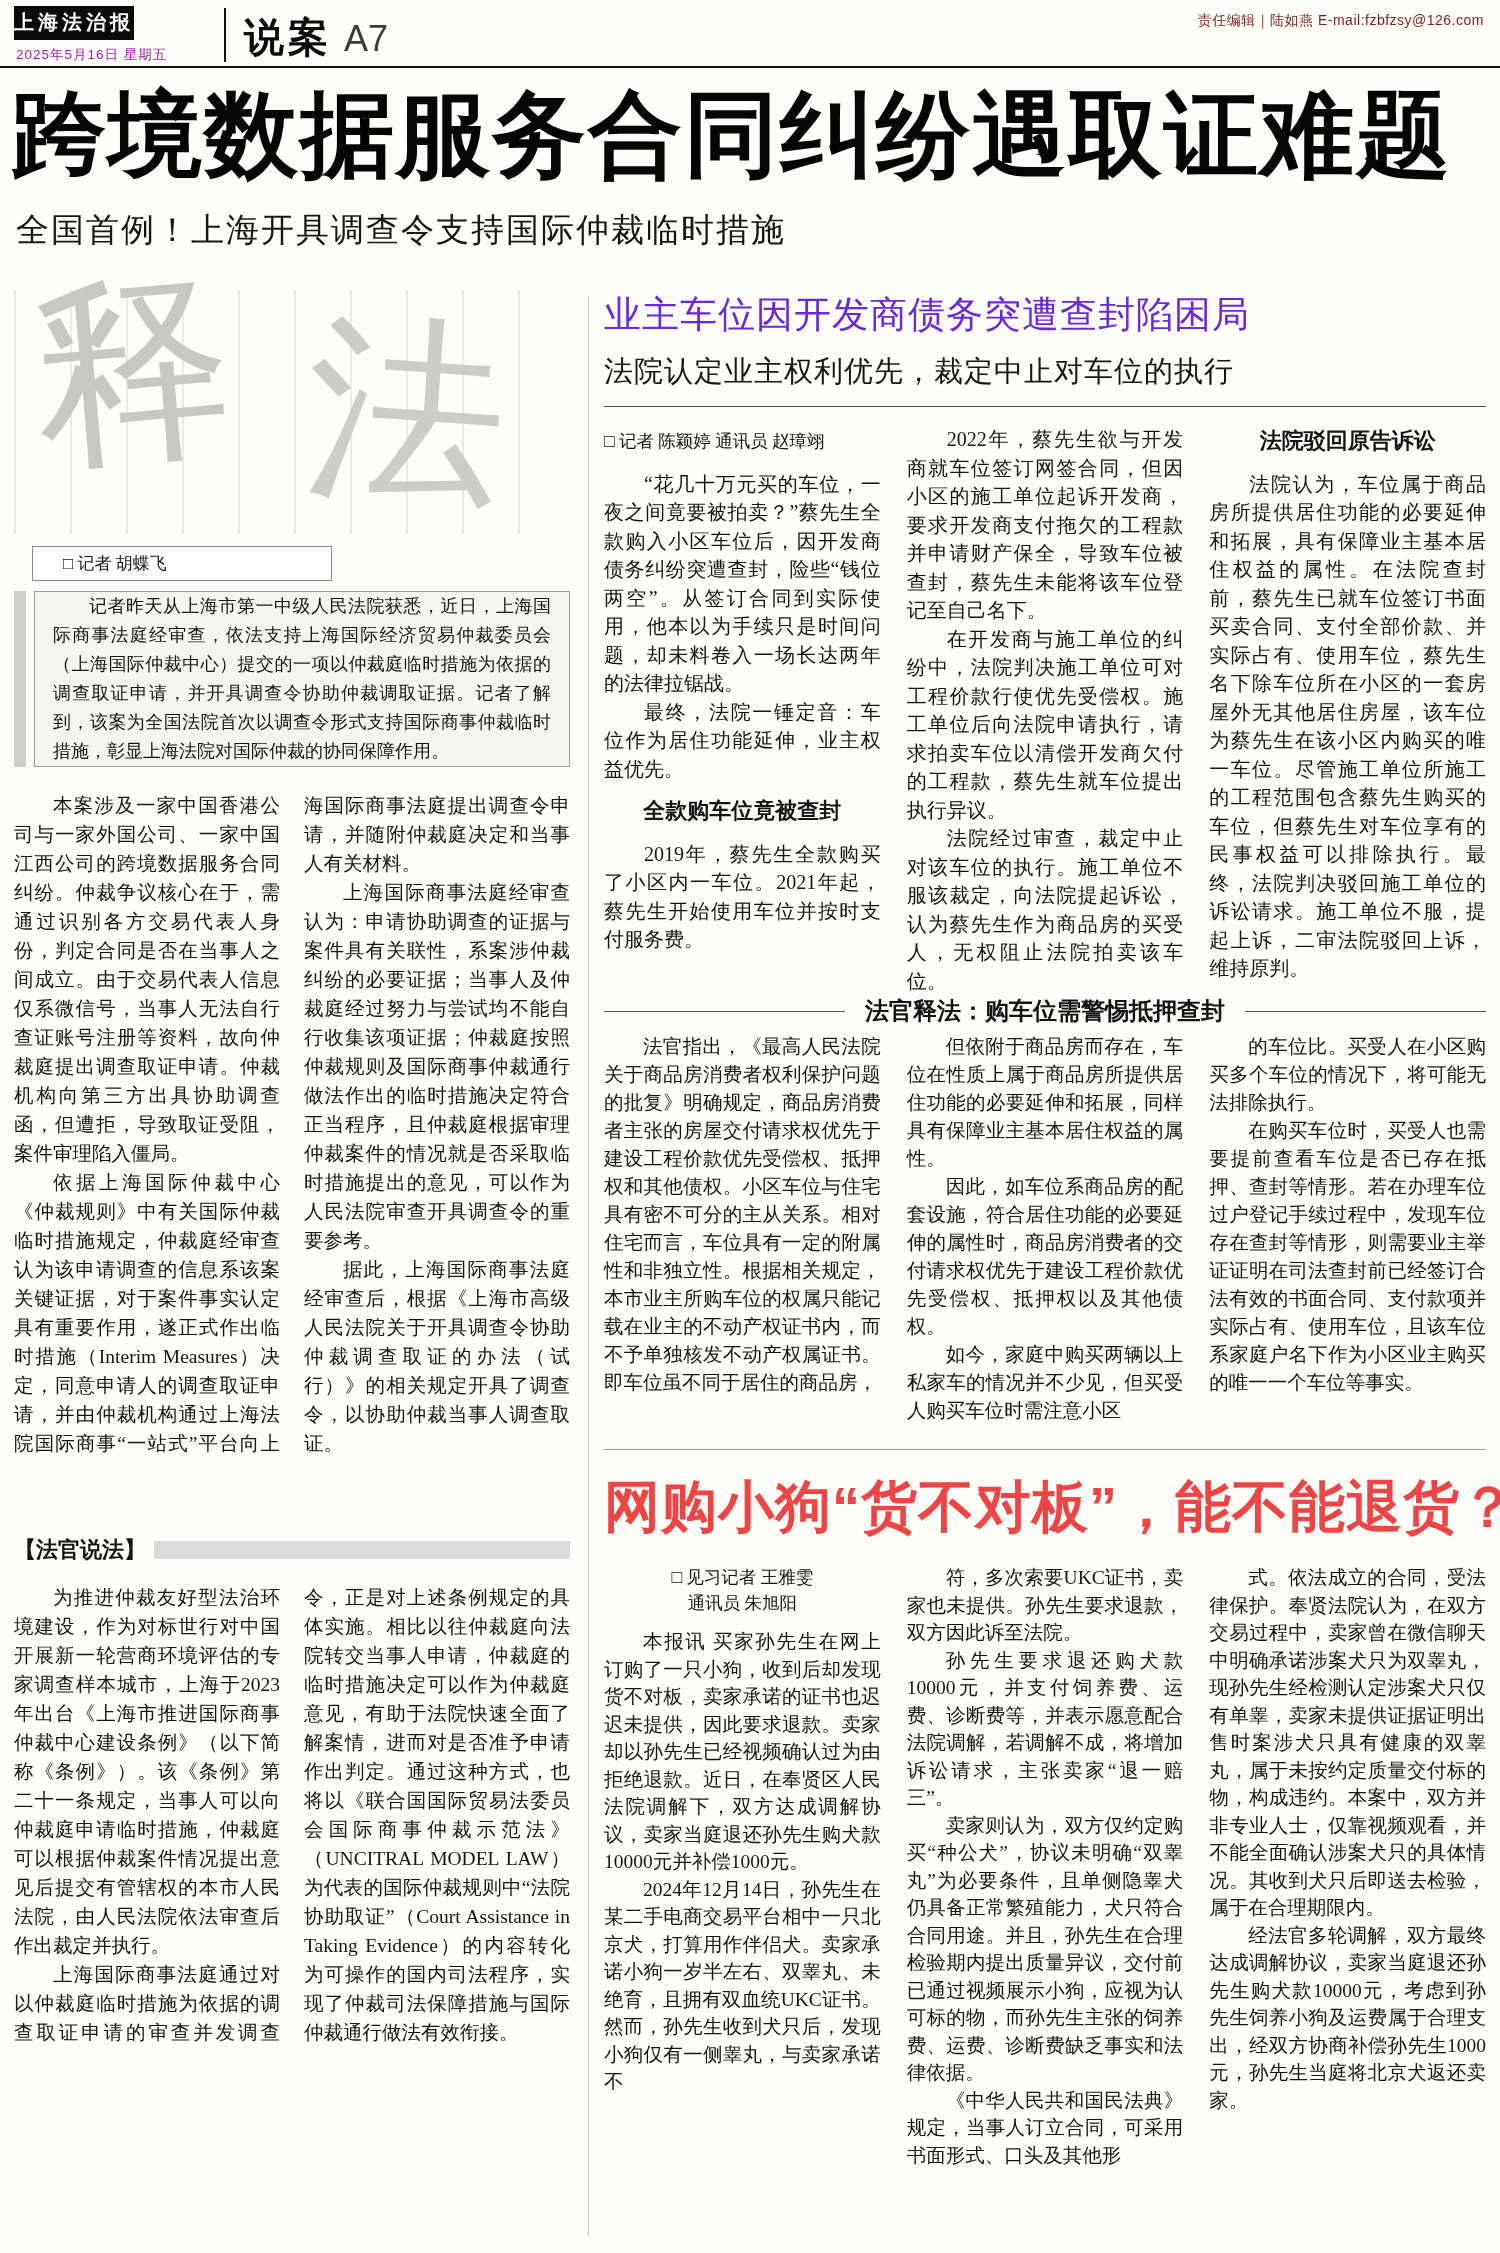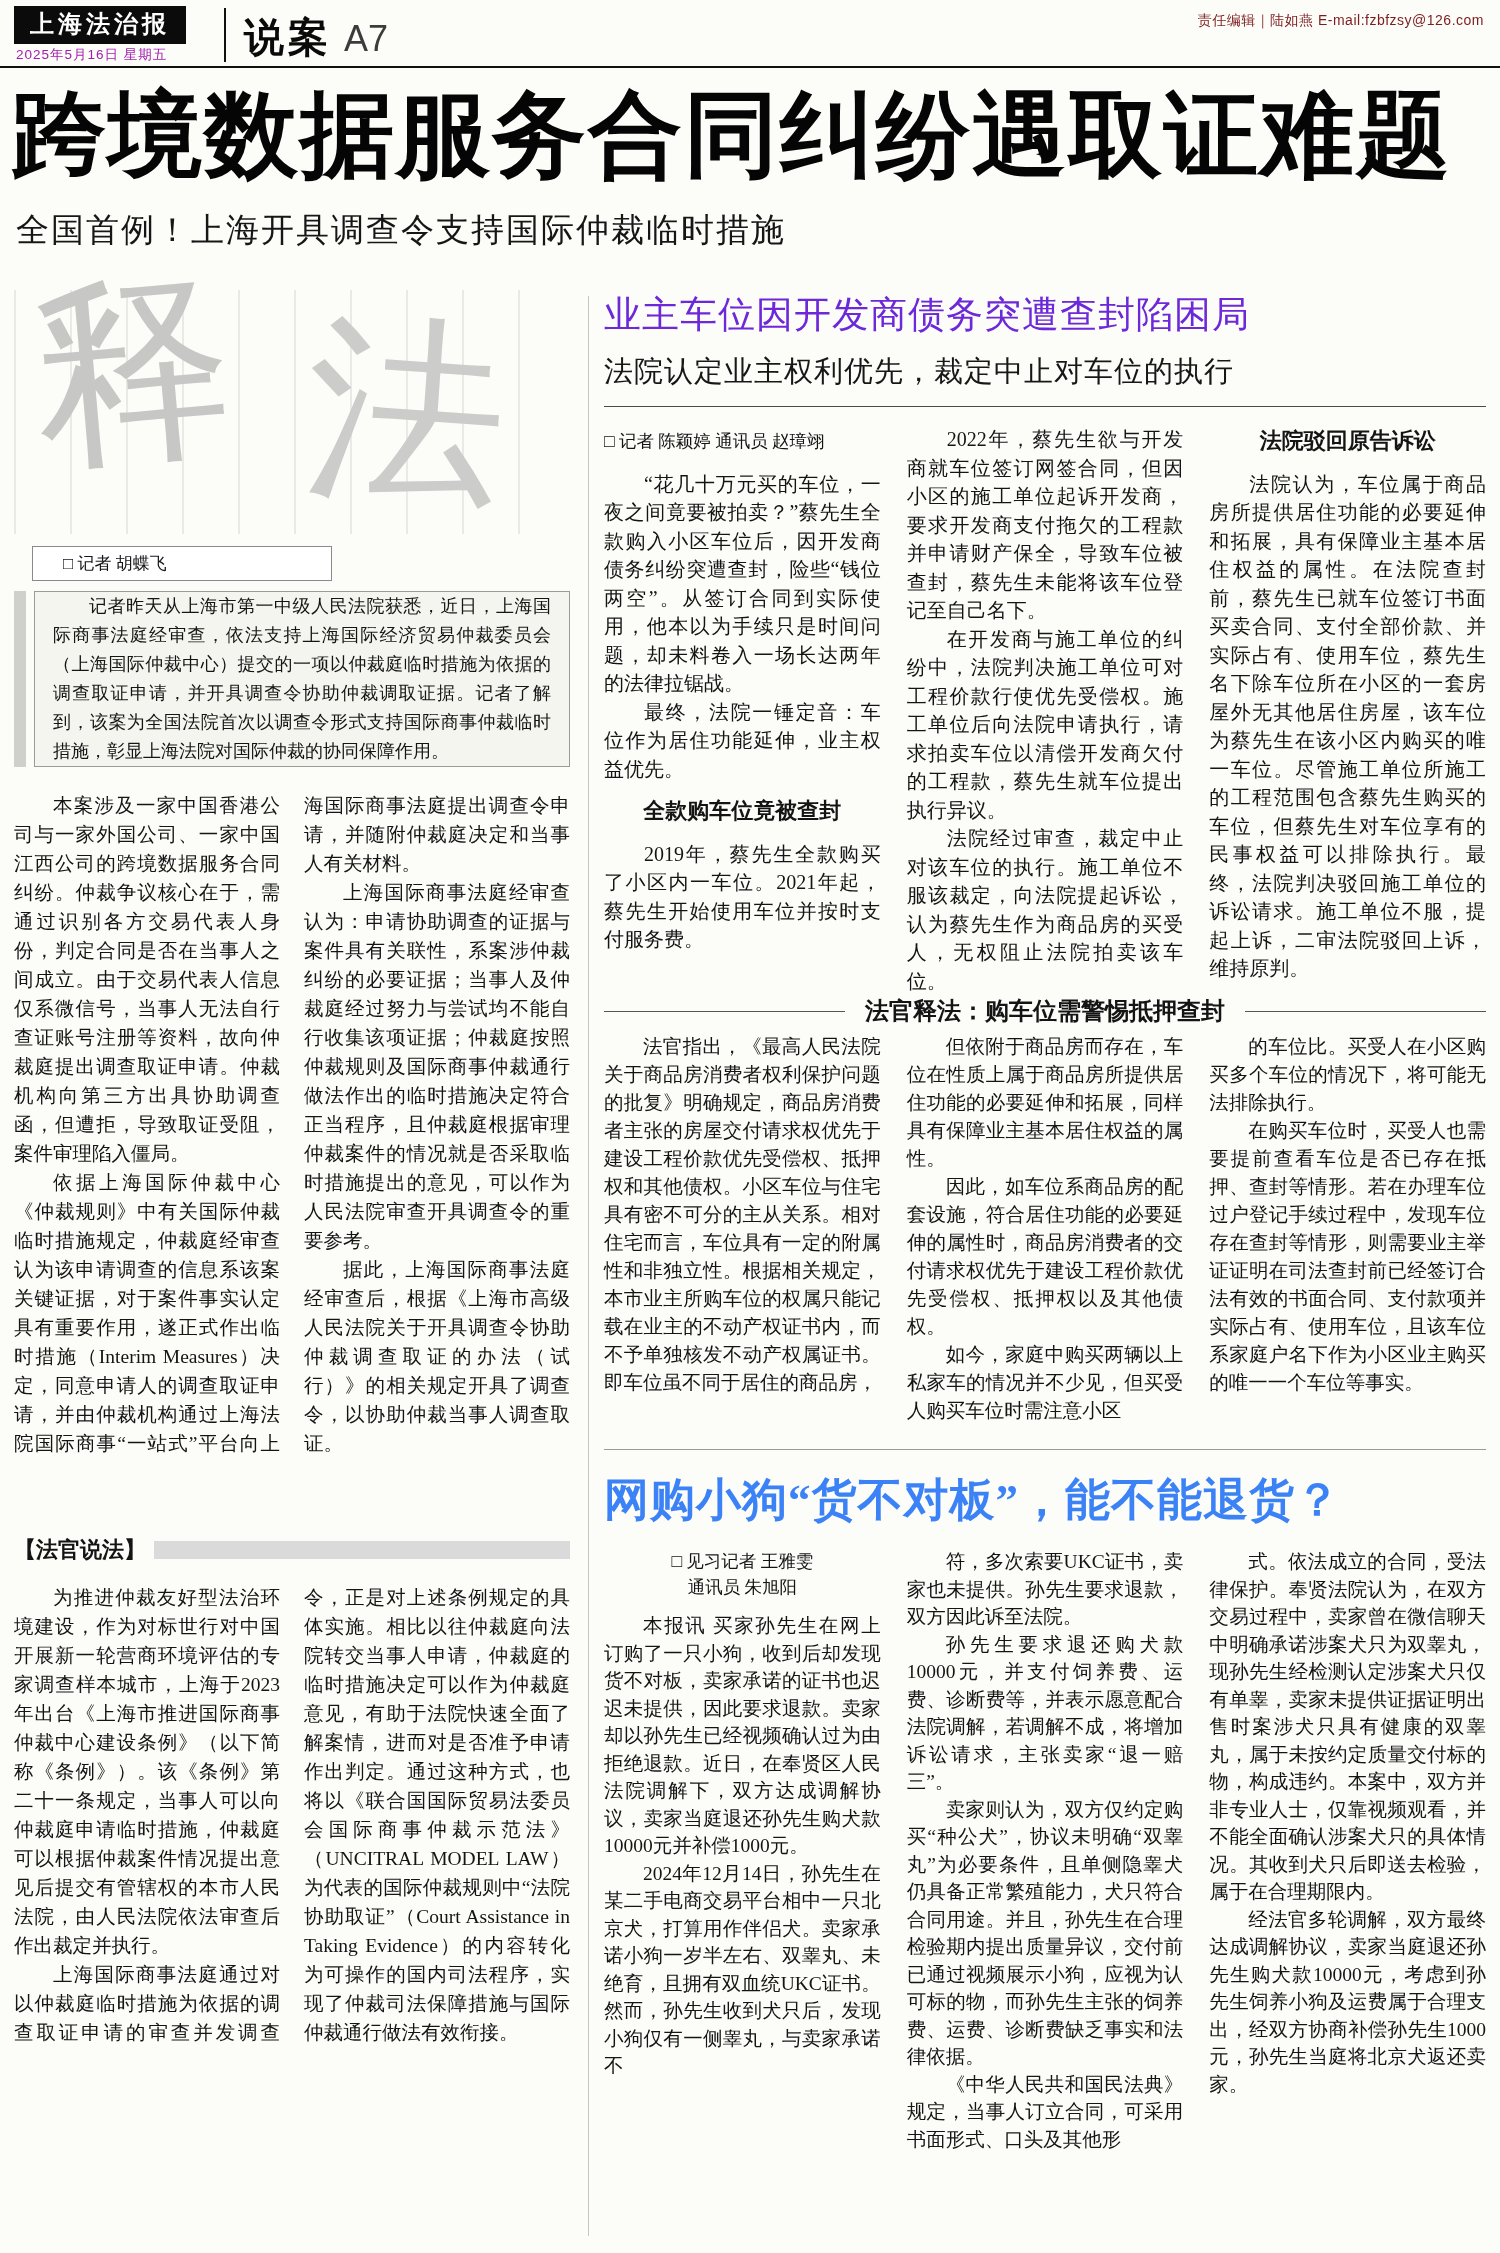--- a/index.html
+++ b/index.html
@@ -6,22 +6,22 @@
   html, body { background:#d6d6d6; }
   .page {
     position:relative; width:1500px; height:2253px; margin:0 auto;
     background:#fcfcf9; color:#141414; overflow:hidden;
     font-family:"Liberation Serif","DejaVu Serif",serif;
   }
 
   
   .masthead-box {
     position:absolute; left:14px; top:6px; background:#0b0b0b; color:#fff;
-    font-family:"DejaVu Serif",serif; font-weight:bold; font-size:24px;
-    line-height:1; padding:6px 16px 8px; letter-spacing:4px;
+    font-family:"DejaVu Serif",serif; font-weight:bold; font-size:20px;
+    line-height:1; padding:6px 0 8px; letter-spacing:4px;
   }
   .masthead-date {
     position:absolute; left:16px; top:46px; font-size:13.5px; color:#a21caf;
     letter-spacing:1px; font-family:"Liberation Sans",sans-serif;
   }
   .header-divider { position:absolute; left:224px; top:8px; width:2px; height:54px; background:#111; }
   .section-title {
     position:absolute; left:244px; top:10px;
     font-family:"Liberation Sans",sans-serif; font-weight:900; font-size:40px;
     color:#0a0a0a; letter-spacing:4px; display:flex; align-items:baseline;
@@ -112,22 +112,22 @@
 
   .shifa-header { display:flex; align-items:center; }
   .shifa-line   { flex:1; height:1px; background:#555; }
   .shifa-title  { padding:0 20px; font-family:"Liberation Sans",sans-serif; font-weight:bold; font-size:24px; }
   .shifa-body   { margin-top:6px; }
   .shifa-body .ncol { font-size:19.5px; line-height:28px; }
 
   
   .s3-block { margin-top:24px; border-top:1px solid #9a9a97; padding-top:20px; }
   .s3-headline {
-    font-family:Liberation Serif, serif; font-weight:900;
-    font-size:45px; letter-spacing:1px; color:#3b82f6; white-space:nowrap;
+    font-family:Liberation Sans, sans-serif; font-weight:900;
+    font-size:56px; letter-spacing:1px; color:#ef4444; white-space:nowrap;
   }
   .s3-body .ncol { font-size:19.5px; line-height:27.5px; }
   .byline3 { text-align:center; font-size:17.5px; line-height:26px; margin:0 0 12px; text-indent:0; }
 </style>
 </head>
 <body>
 
 <div class="page">
 
   <div class="masthead-box">上海法治报</div>

